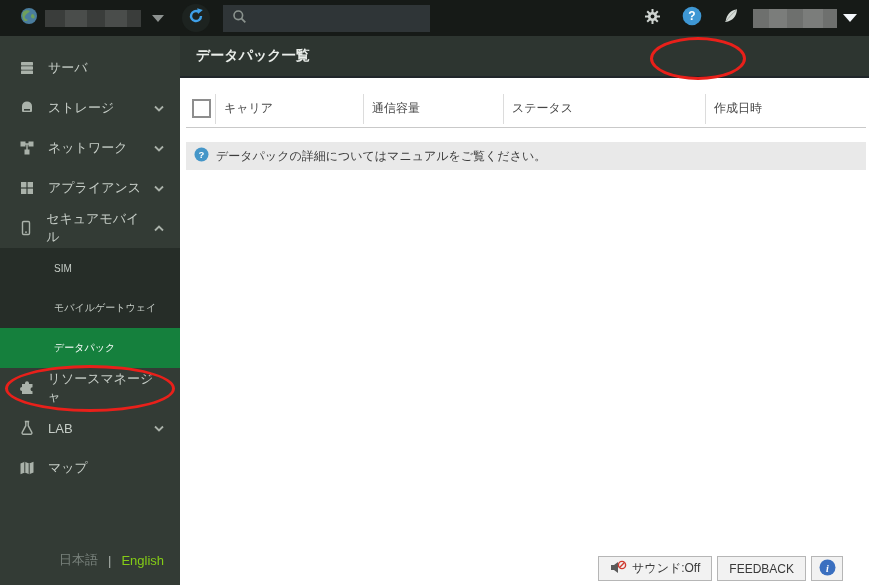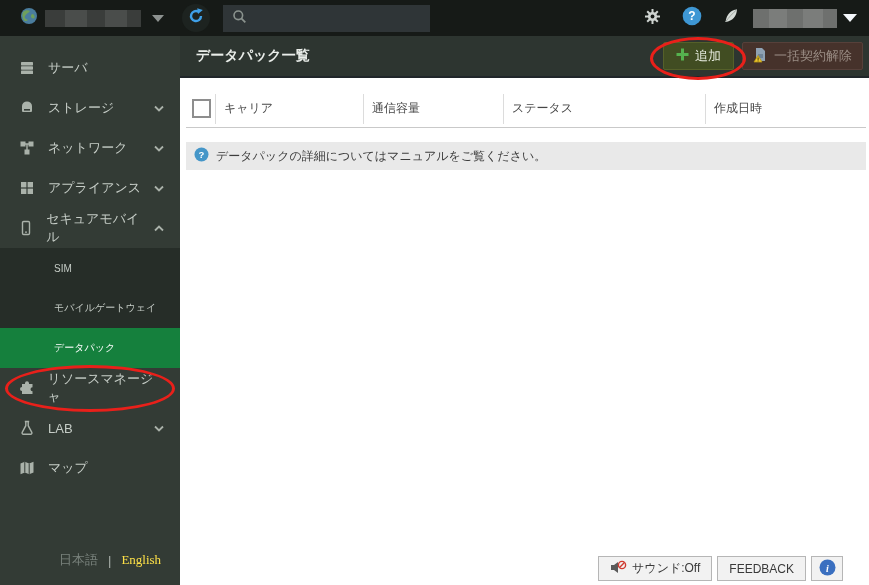--- a/index.html
+++ b/index.html
@@ -40,21 +40,21 @@
   .nav-icon { width:18px; display:flex; justify-content:center; align-items:center; }
   .chev { margin-left:auto; display:flex; align-items:center; }
   .subgroup { background:#262d28; }
   .sub-item { height:40px; display:flex; align-items:center; padding-left:54px;
               font-size:10px; color:#c6cdc7; cursor:pointer; }
   .sub-item.selected { background:#15803d; color:#ffffff; }
   .lang-row { position:absolute; bottom:13px; left:0; width:180px; height:24px;
               display:flex; align-items:center; gap:10px; padding-left:38px; font-size:13px;margin-left:21px; }
   .lang-jp { color:#79827c; cursor:pointer; }
   .lang-sep { color:#aab2ac; }
-  .lang-en { color:#fde047; cursor:pointer;font-family:Liberation Serif, serif; }
+  .lang-en { color:#84cc16; cursor:pointer; }
 
   
   .main { position:absolute; left:180px; top:36px; width:689px; height:549px; background:#fff; }
   .page-head { height:42px; background:#2d3530; border-bottom:2px solid #20262a;
                display:flex; align-items:center; padding:0 6px 0 16px; }
   .page-title { color:#e9ede9; font-size:14px; font-weight:bold;text-align:center; }
   .head-actions { margin-left:auto; display:flex; align-items:center; gap:8px; }
   .btn-add { height:28px; background:#414d22; border:1px solid #556029; border-radius:2px;
              color:#e4e9dc; font-size:13px; display:flex; align-items:center; gap:6px;
              padding:0 12px; cursor:pointer; }
@@ -311,43 +311,20 @@
       <span class="lang-jp">日本語</span>
       <span class="lang-sep">|</span>
       <span class="lang-en">English</span>
     </div>
   </div>
 
   <div class="main">
 
     <div class="page-head">
       <span class="page-title">データパック一覧</span>
-      <div class="head-actions">
-        <button class="btn-add">
-          <span>
-            <svg width="13" height="13" viewBox="0 0 13 13">
-                <rect x="5" y="0.5" width="3" height="12" fill="#55b24e"></rect>
-                <rect x="0.5" y="5" width="12" height="3" fill="#55b24e"></rect>
-              </svg>
-          </span>
-          <span>追加</span>
-        </button>
-        <button class="btn-batch">
-          <span>
-            <svg width="15" height="16" viewBox="0 0 15 16">
-                <path fill="#8fa2b4" d="M3 1 h6 l3 3 v10 H3 Z"></path>
-                <rect x="5" y="7" width="5" height="4" fill="#5d7286" opacity="0.6"></rect>
-                <polygon points="1,15 9,15 5,8.5" fill="#edc62d" stroke="#b59414" stroke-width="0.8"></polygon>
-                <rect x="4.6" y="10.5" width="1" height="2.4" fill="#4a3d08"></rect>
-                <rect x="4.6" y="13.4" width="1" height="1" fill="#4a3d08"></rect>
-              </svg>
-          </span>
-          <span>一括契約解除</span>
-        </button>
-      </div>
     </div>
 
     <div class="table-head">
       <div class="col col-check">
         <span class="checkbox"></span>
       </div>
       <div class="col col-carrier">
         <span>キャリア</span>
       </div>
       <div class="col col-capacity">

